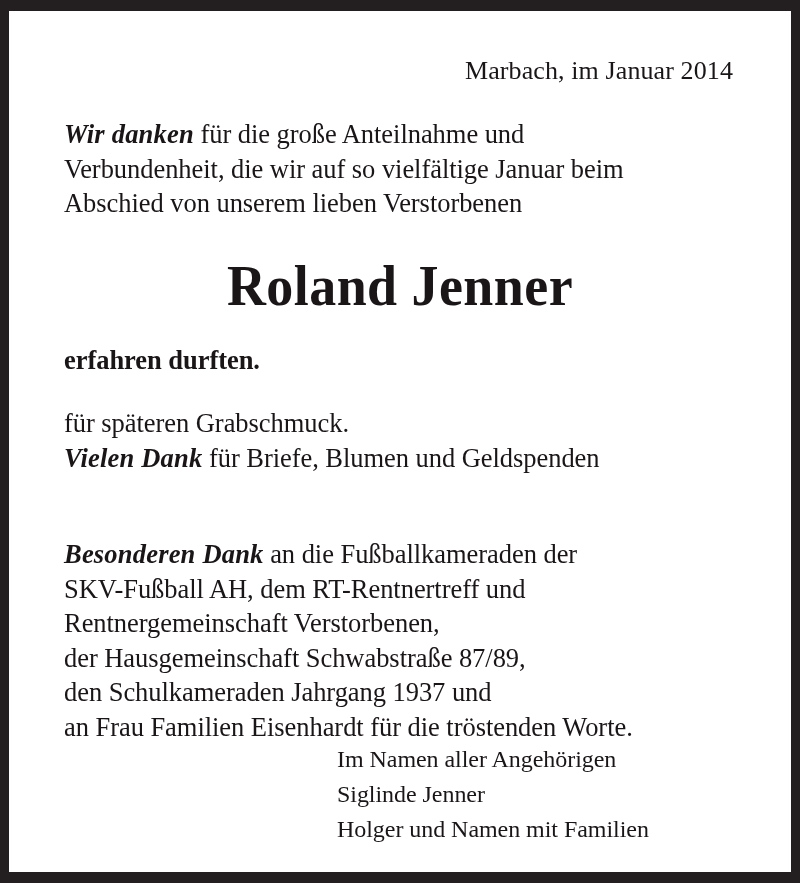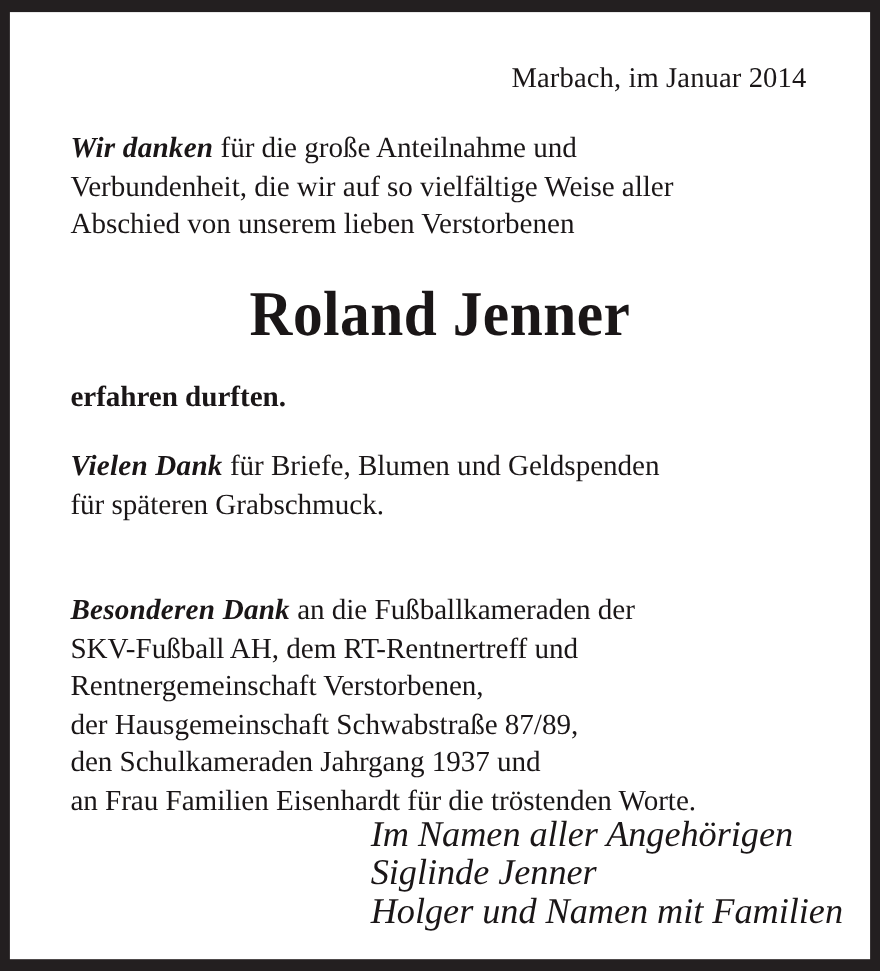--- a/index.html
+++ b/index.html
@@ -86,54 +86,53 @@
     transform: scaleX(0.93);
     transform-origin: center center;
     white-space: nowrap;
   }
 
   
   .signature {
     position: absolute;
     top: 731px;
     left: 328px;
-    font-size: 33px;
+    font-size: 24px;
     line-height: 35px;
     letter-spacing: -0.05px;
-    font-style: italic;
   }
 
   .signature p {
     margin: 0;
     white-space: nowrap;
   }
 </style>
 </head>
 <body>
 
 <div id="notice">
   <div class="card">
 
     <div class="date-line">Marbach, im Januar 2014</div>
 
     <div class="block" id="block-thanks">
       <p><span class="lead">Wir danken</span><span> für die große Anteilnahme und</span></p>
-      <p>Verbundenheit, die wir auf so vielfältige Weise aller</p>
+      <p>Verbundenheit, die wir auf so vielfältige Januar beim</p>
       <p>Abschied von unserem lieben Verstorbenen</p>
     </div>
 
     <div class="name">Roland Jenner</div>
 
     <div class="block" id="block-after">
       <p>erfahren durften.</p>
     </div>
 
     <div class="block" id="block-vielen">
+      <p>für späteren Grabschmuck.</p>
       <p><span class="lead">Vielen Dank</span><span> für Briefe, Blumen und Geldspenden</span></p>
-      <p>für späteren Grabschmuck.</p>
     </div>
 
     <div class="block" id="block-besonder">
       <p><span class="lead">Besonderen Dank</span><span> an die Fußballkameraden der</span></p>
       <p>SKV-Fußball AH, dem RT-Rentnertreff und</p>
       <p>Rentnergemeinschaft Verstorbenen,</p>
       <p>der Hausgemeinschaft Schwabstraße 87/89,</p>
       <p>den Schulkameraden Jahrgang 1937 und</p>
       <p>an Frau Familien Eisenhardt für die tröstenden Worte.</p>
     </div>

